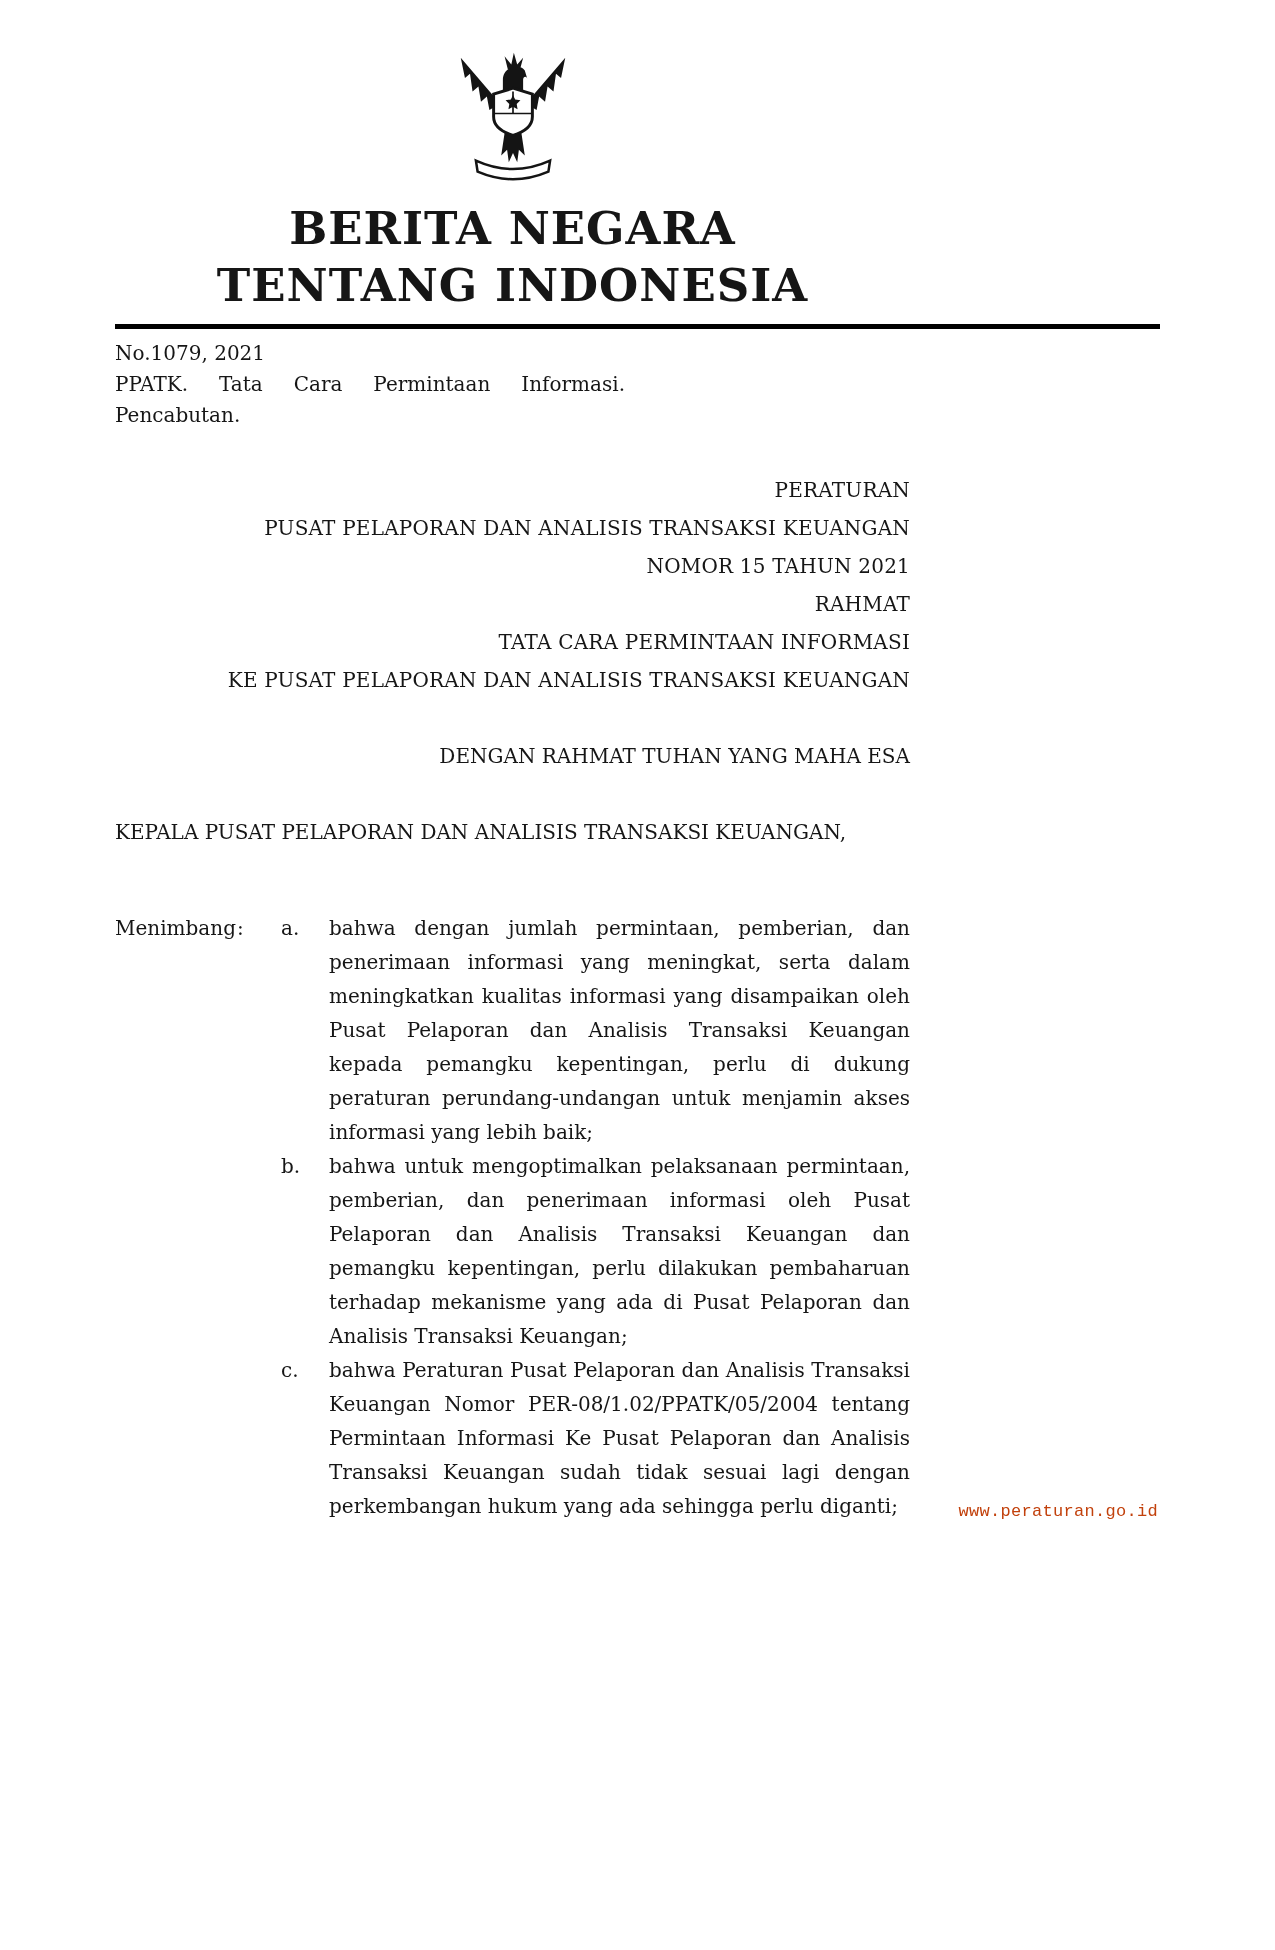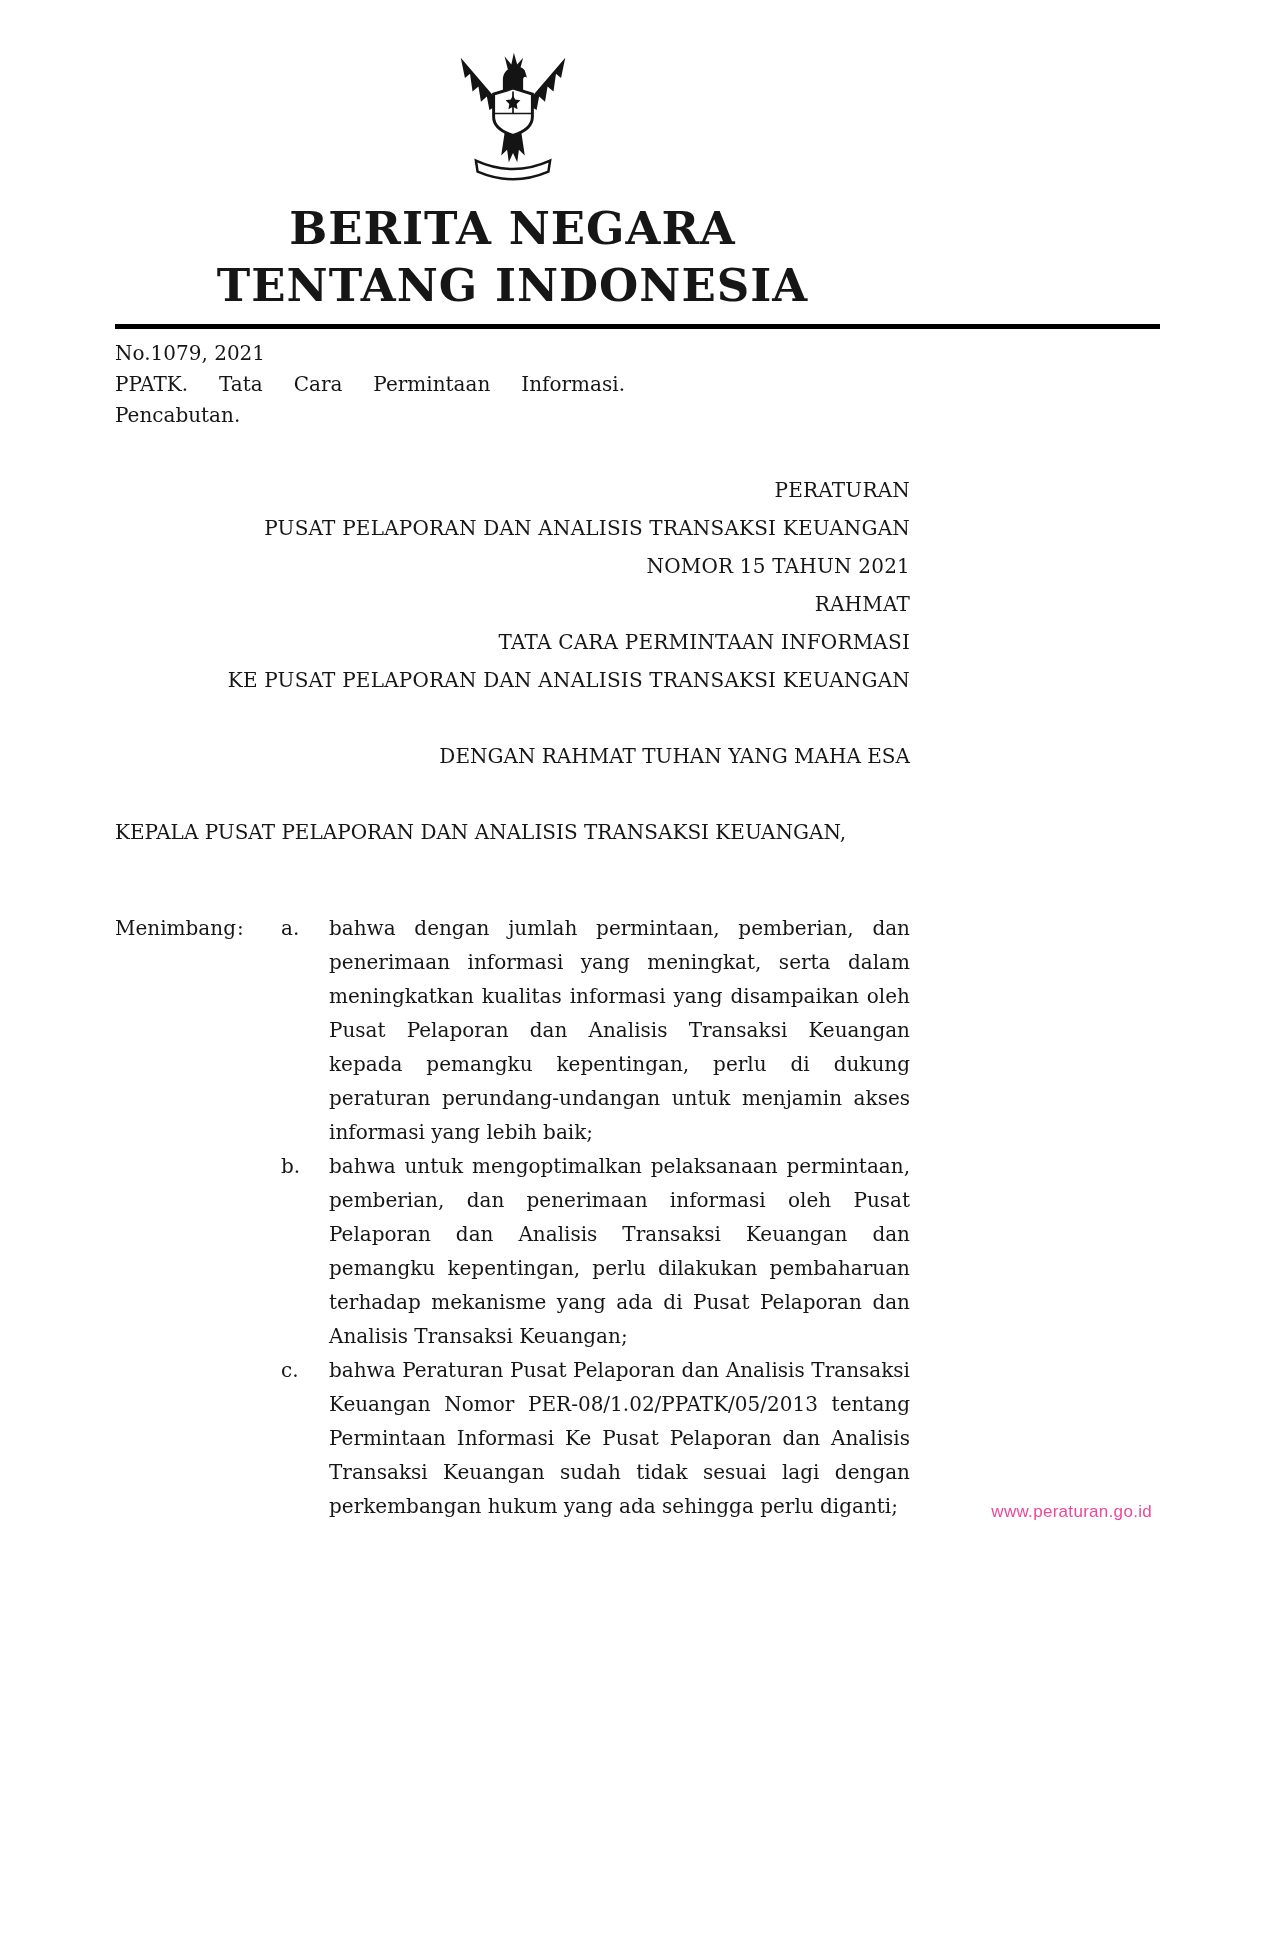--- a/index.html
+++ b/index.html
@@ -30,23 +30,23 @@
 
   .title-block { margin-top:40px; text-align:right; font-size:20px; line-height:38px; letter-spacing:0.2px; }
   .invocation  { margin-top:38px; text-align:right; font-size:20px; line-height:38px; }
   .authority   { margin-top:38px; text-align:left; font-size:20px; line-height:38px; }
 
   .considering { margin-top:60px; font-size:20px; line-height:34px; }
   .c-row  { display:grid; grid-template-columns:122px 44px 48px 1fr; align-items:start; }
   .c-text { text-align:justify; }
 
   .footer {
-    position:absolute; top:1502px; right:123px;
-    font-family:Liberation Sans, sans-serif;
-    font-size:17px; color:#ec4899; letter-spacing:0.3px;
+    position:absolute; top:1502px; right:117px;
+    font-family:Liberation Mono, monospace;
+    font-size:17px; color:#c2410c; letter-spacing:0.3px;
   }
 </style>
 </head>
 <body>
 
 <div class="page">
 
   <div class="col">
     <div class="emblem-wrap">
       <span>
@@ -112,20 +112,20 @@
       <div class="c-row">
         <div></div>
         <div></div>
         <div>b.</div>
         <div class="c-text">bahwa untuk mengoptimalkan pelaksanaan permintaan, pemberian, dan penerimaan informasi oleh Pusat Pelaporan dan Analisis Transaksi Keuangan dan pemangku kepentingan, perlu dilakukan pembaharuan terhadap mekanisme yang ada di Pusat Pelaporan dan Analisis Transaksi Keuangan;</div>
       </div>
       <div class="c-row">
         <div></div>
         <div></div>
         <div>c.</div>
-        <div class="c-text">bahwa Peraturan Pusat Pelaporan dan Analisis Transaksi Keuangan Nomor PER-08/1.02/PPATK/05/2013 tentang Permintaan Informasi Ke Pusat Pelaporan dan Analisis Transaksi Keuangan sudah tidak sesuai lagi dengan perkembangan hukum yang ada sehingga perlu diganti;</div>
+        <div class="c-text">bahwa Peraturan Pusat Pelaporan dan Analisis Transaksi Keuangan Nomor PER-08/1.02/PPATK/05/2004 tentang Permintaan Informasi Ke Pusat Pelaporan dan Analisis Transaksi Keuangan sudah tidak sesuai lagi dengan perkembangan hukum yang ada sehingga perlu diganti;</div>
       </div>
     </div>
   </div>
 
   <div class="footer">www.peraturan.go.id</div>
 
 </div>
 
 </body></html>

